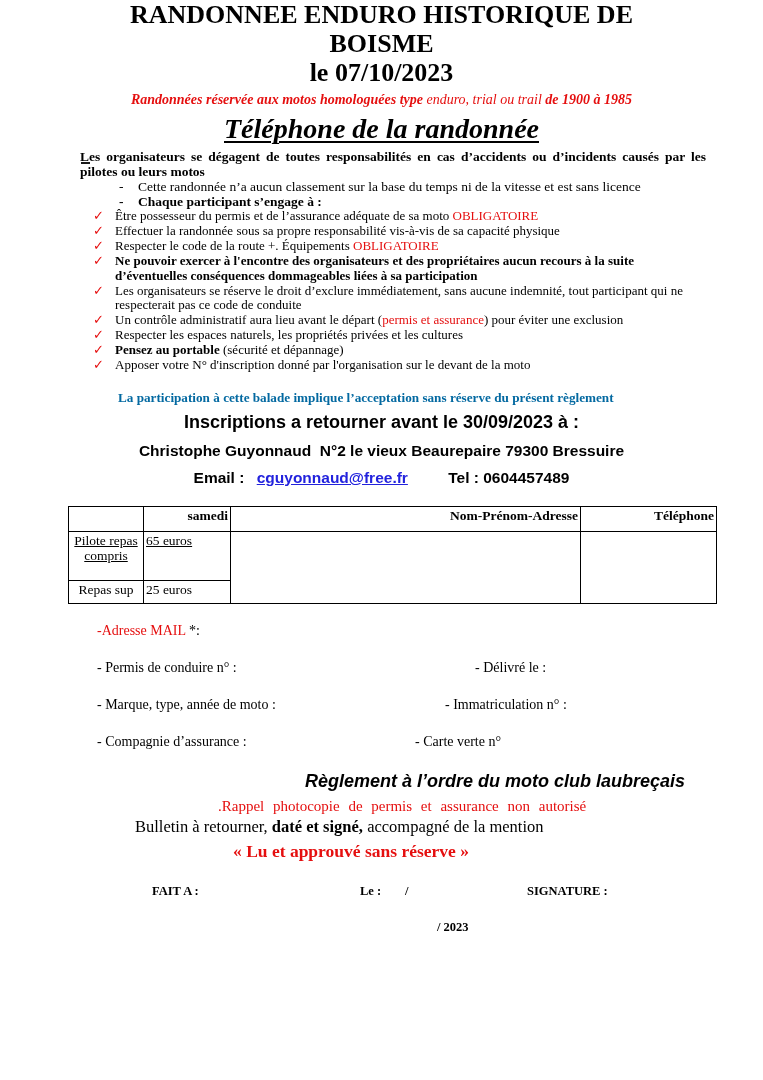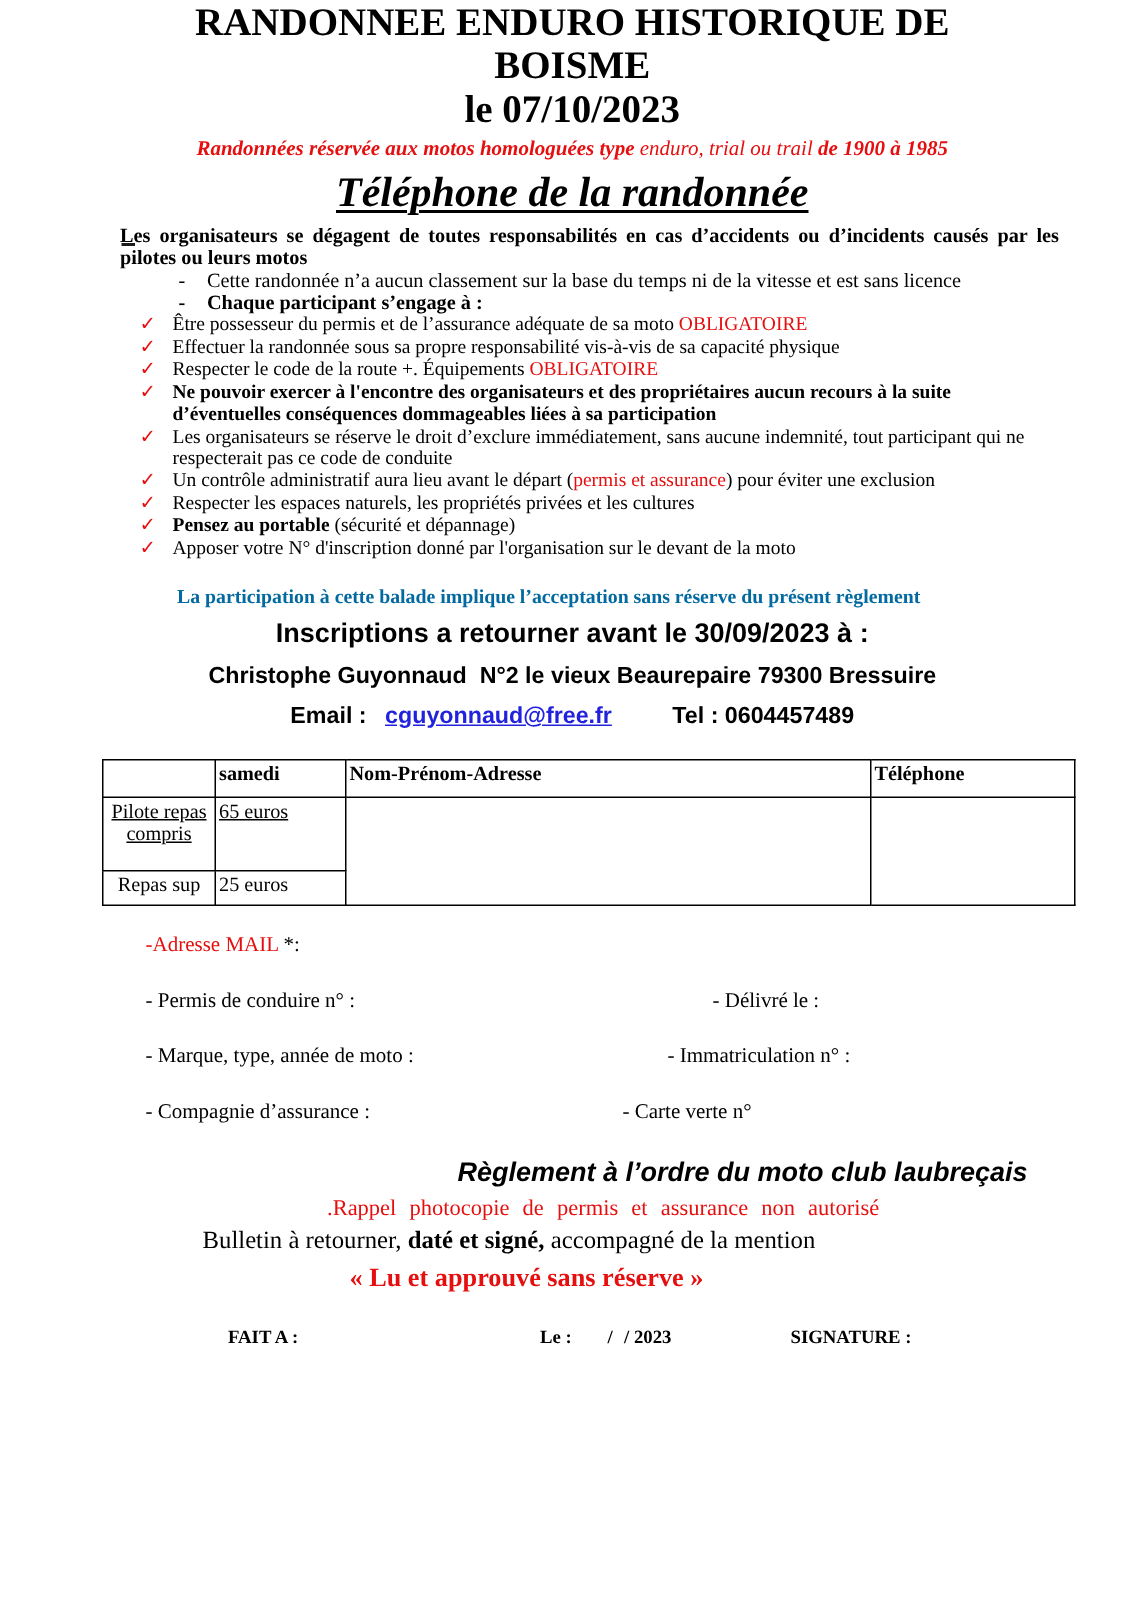--- a/index.html
+++ b/index.html
@@ -40,21 +40,21 @@
   .notice-red{margin:16px 0 0 118px;color:#0369a1;font-weight:700;font-size:13.2px;line-height:17px;}
   .insc-heading{margin-top:5px;text-align:center;font-family:"Liberation Sans",sans-serif;font-weight:700;font-size:18px;line-height:22px;}
   .insc-contact{margin-top:8px;text-align:center;font-family:"Liberation Sans",sans-serif;font-weight:700;font-size:15.5px;line-height:19px;white-space:pre;}
   .insc-email{margin-top:8px;text-align:center;font-family:"Liberation Sans",sans-serif;font-weight:700;font-size:15.5px;line-height:19px;}
   .email-link{color:#2222dd;text-decoration:underline;margin-left:8px;}
   .tel-label{margin-left:36px;}
 
   
   table.fee-table{margin:19px 0 0 68px;border-collapse:collapse;width:648px;table-layout:fixed;font-size:13.5px;}
   .fee-table th,.fee-table td{border:1px solid #000;padding:1px 2px;vertical-align:top;}
-  .fee-table th{font-weight:700;text-align:left;height:22px;}
+  .fee-table th{font-weight:700;text-align:right;height:22px;}
   .col-label{width:75px;} .col-price{width:87px;} .col-name{width:350px;} .col-tel{width:136px;}
   .cell-label{text-align:center;line-height:15.5px;}
   .cell-price{text-align:left;padding-left:8px;line-height:15.5px;}
   .row-main td{height:46px;text-decoration:underline;}
   .row-sup td{height:20px;}
 
   
   .form-section{margin:18px 0 0 97px;font-size:14px;line-height:17px;}
   .form-mail{margin-bottom:20px;}
   .form-row{position:relative;height:17px;margin-bottom:20px;}
@@ -63,21 +63,21 @@
   .form-row:nth-of-type(3) .right{left:348px;}
   .form-row:nth-of-type(4) .right{left:318px;}
 
   
   .reglement-ordre{margin:16px 0 0 305px;font-family:"Liberation Sans",sans-serif;font-weight:700;font-style:italic;font-size:18px;line-height:22px;}
   .rappel{margin:5px 0 0 218px;color:#e50f0f;font-size:15px;line-height:18px;word-spacing:5px;}
   .bulletin{margin:1px 0 0 135px;font-size:16.5px;line-height:21px;}
   .mention{margin:3px 16px 0 233px;color:#e50f0f;font-weight:700;font-size:17.5px;line-height:22px;}
   .fait-row{position:relative;margin-top:22px;height:20px;font-weight:700;font-size:12.5px;}
   .fait-row span{position:absolute;top:0;}
-  .pos-fait{left:152px;} .pos-le{left:360px;} .pos-slash1{left:405px;} .pos-slash2{left:416px;} .pos-signature{left:527px;}
+  .pos-fait{left:152px;} .pos-le{left:360px;} .pos-slash1{left:405px;} .pos-slash2{left:437px;margin-top:36px;} .pos-signature{left:527px;}
 </style>
 </head>
 <body>
 
 <div class="page">
 
   <div class="title-block">
     <div>RANDONNEE ENDURO HISTORIQUE DE</div>
     <div>BOISME</div>
     <div>le 07/10/2023</div>

